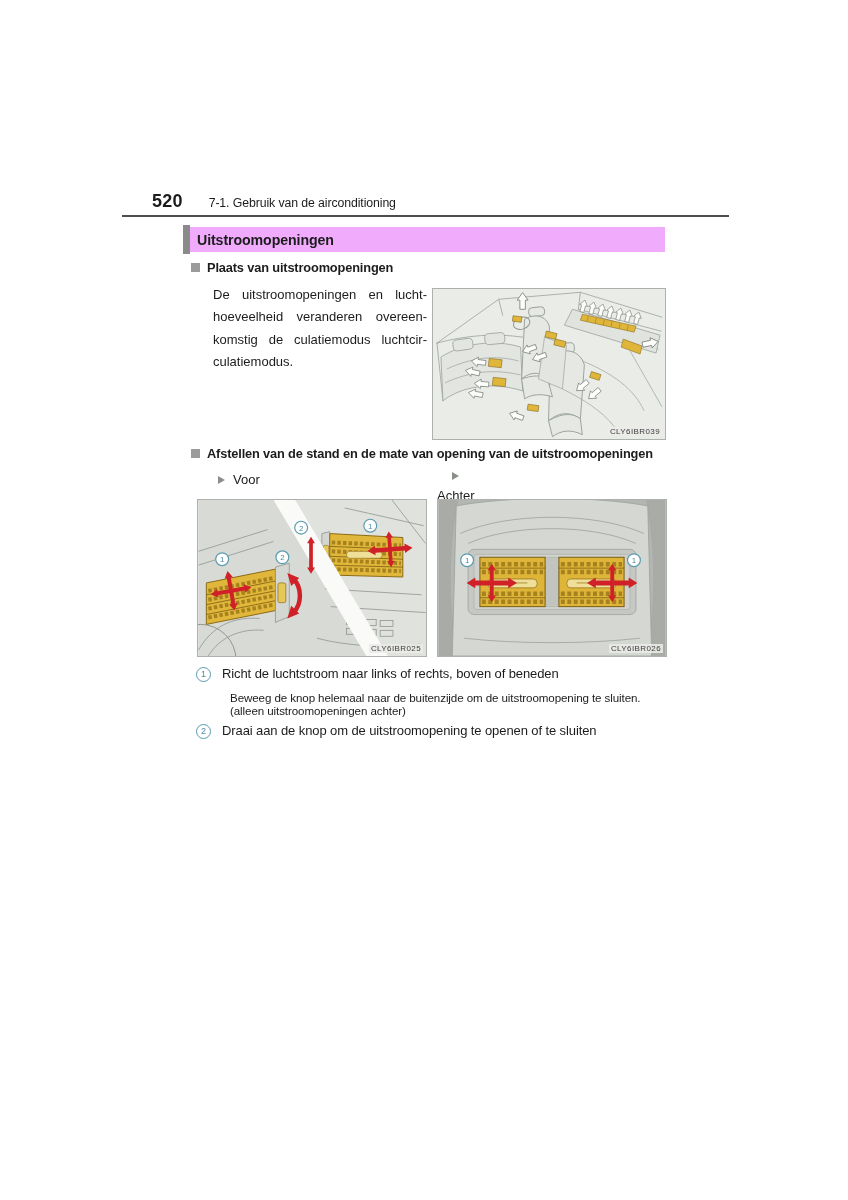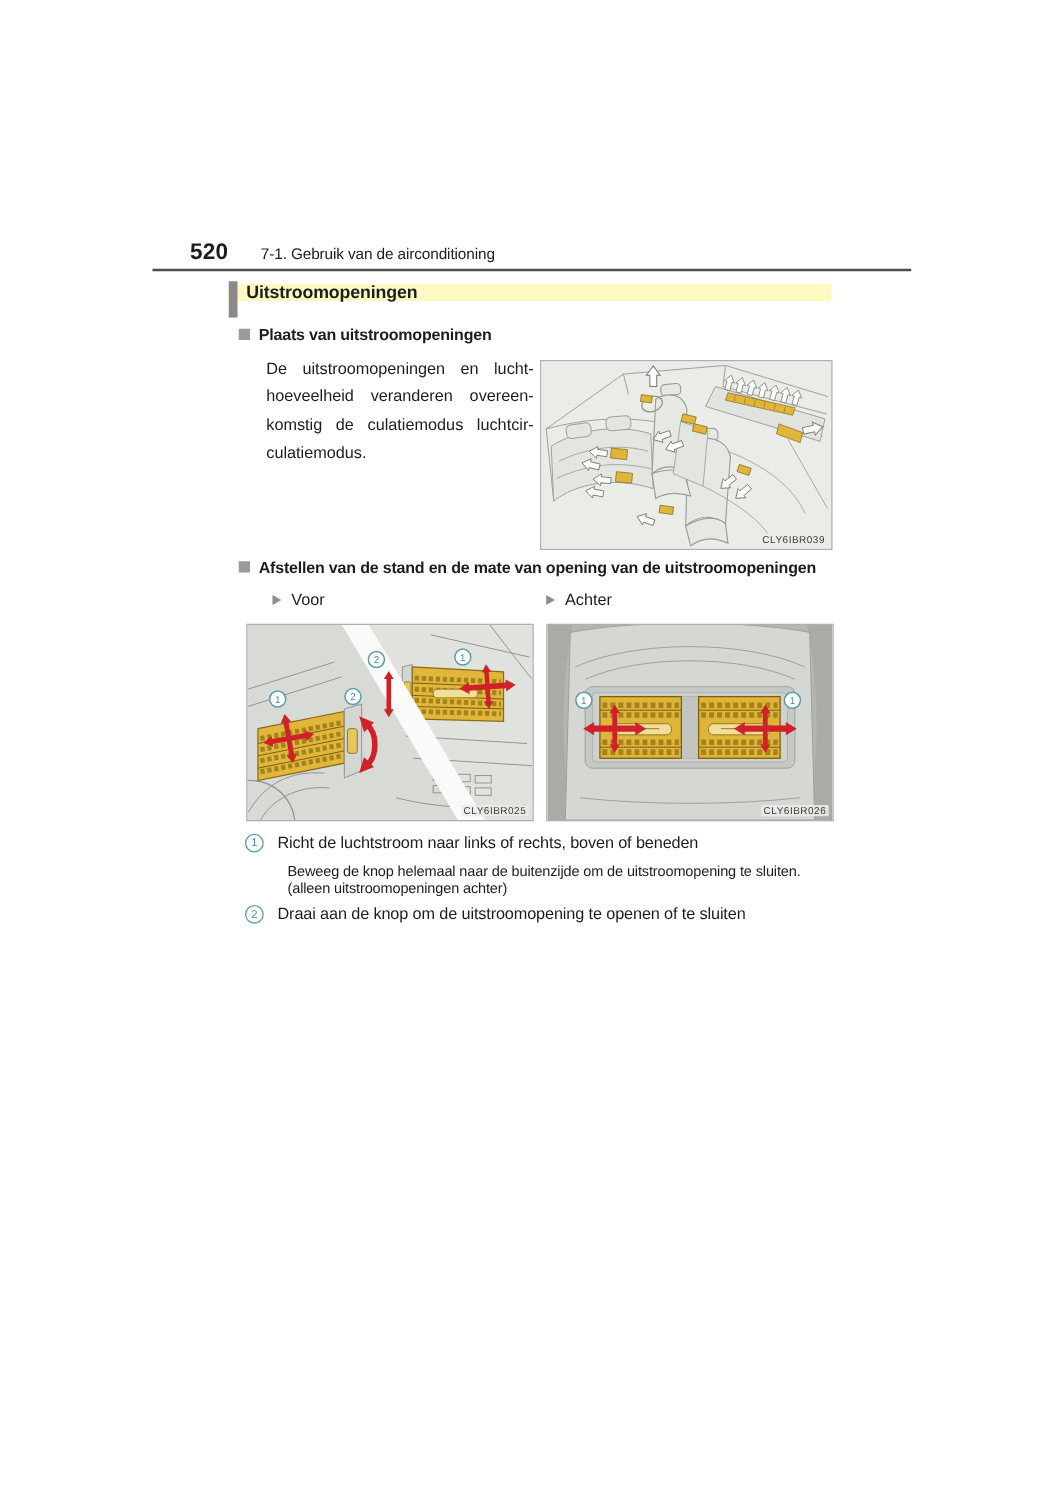--- a/index.html
+++ b/index.html
@@ -5,21 +5,21 @@
   html,body{margin:0;padding:0;background:#fff;}
   .page{position:relative;width:848px;height:1200px;background:#ffffff;overflow:hidden;
         font-family:"Liberation Sans",sans-serif;color:#1c1c1c;}
   .abs{position:absolute;}
   
   .hdr{top:191px;left:152px;display:flex;align-items:baseline;gap:26px;}
   .pnum{font-size:18px;font-weight:bold;letter-spacing:.2px;}
   .chap{font-size:12.3px;letter-spacing:-.1px;}
   .rule{top:215px;left:122px;width:607px;height:2px;background:#4d4d4d;}
   
-  .secbar{top:227px;left:183px;width:482px;height:14px;background:#fef9c3;display:flex;align-items:center;}
+  .secbar{top:227px;left:183px;width:482px;height:25px;background:#f0abfc;display:flex;align-items:center;}
   .accent{position:absolute;left:0;top:-2px;width:7px;height:29px;background:#8a8a8a;}
   .sectitle{font-size:14.2px;font-weight:bold;margin-left:14px;letter-spacing:-.1px;}
   
   .subhead{left:191px;display:flex;align-items:center;gap:7px;white-space:nowrap;}
   .sq{width:9px;height:9px;background:#9b9b9b;flex:0 0 auto;}
   .subtitle{font-size:12.8px;font-weight:bold;letter-spacing:-.15px;}
   
   .bodytext{top:284px;left:213px;width:214px;font-size:13px;line-height:22.4px;}
   .bodyline{display:block;text-align:justify;text-align-last:justify;}
   .bodyline.last{text-align-last:left;}
@@ -145,21 +145,21 @@
 
   <div class="subhead abs" style="top:446px;">
     <span class="sq"></span>
     <span class="subtitle">Afstellen van de stand en de mate van opening van de uitstroomopeningen</span>
   </div>
 
   <div class="figlabel abs" style="top:472px;left:218px;justify-content:flex-end;">
     <span class="tri"></span>
     <span>Voor</span>
   </div>
-  <div class="figlabel abs" style="top:472px;left:437px;">
+  <div class="figlabel abs" style="top:472px;left:437px;flex-direction:column;">
     <span class="tri"></span>
     <span>Achter</span>
   </div>
 
   <figure class="fig abs" style="top:499px;left:197px;width:230px;height:158px;">
     <svg viewBox="0 0 230 158" width="228" height="156">
       <defs>
         <path id="f-rdbl" d="M-26,0 L-17,-5.5 L-17,-2.6 L17,-2.6 L17,-5.5 L26,0 L17,5.5 L17,2.6 L-17,2.6 L-17,5.5 Z"></path>
       </defs>
       <rect width="230" height="158" fill="#d8dad6"></rect>

